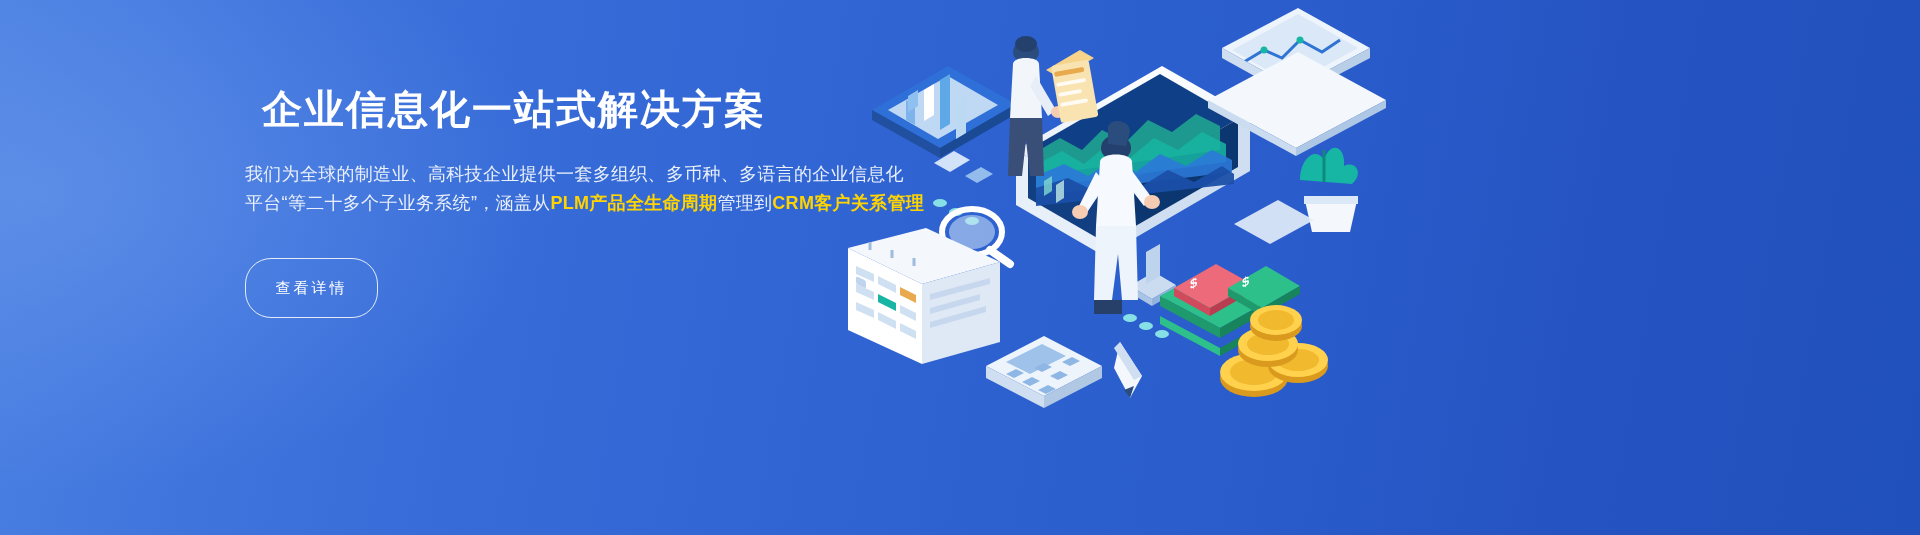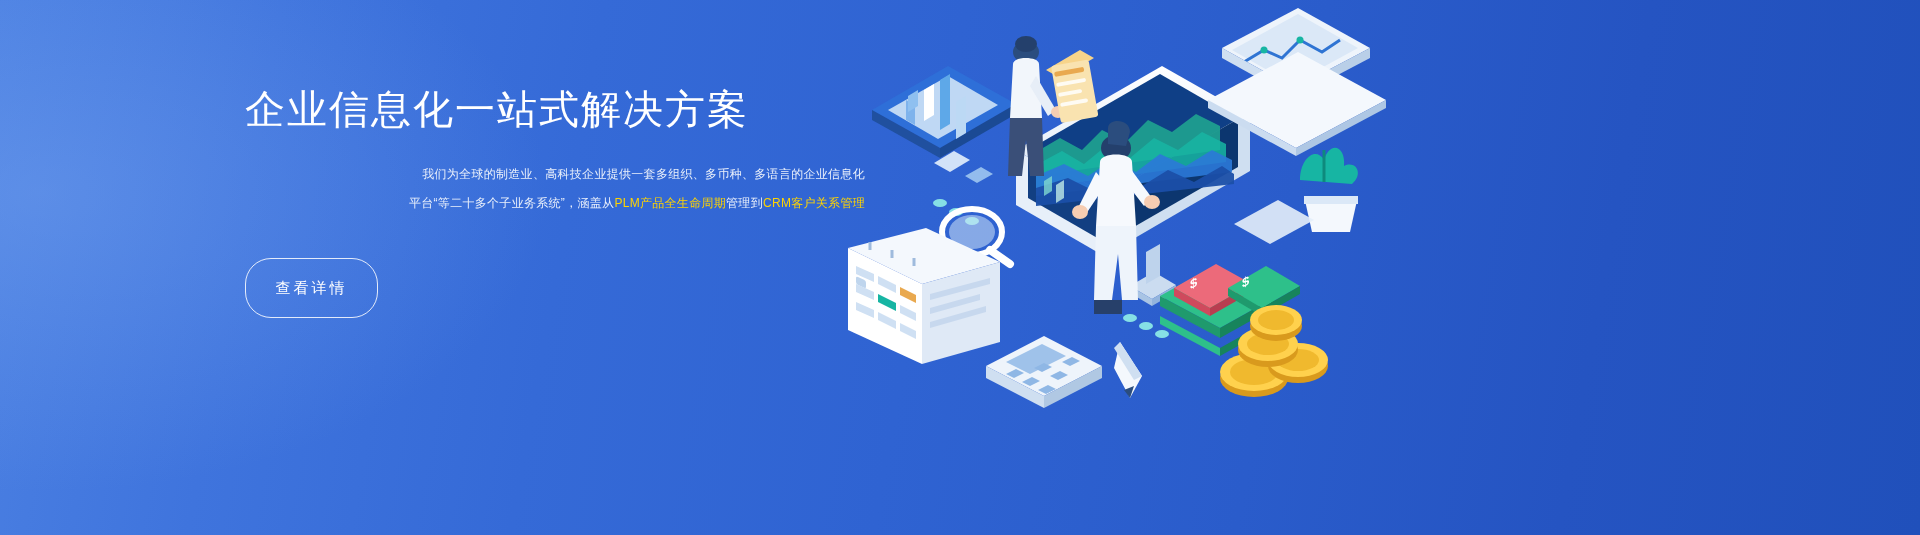--- a/index.html
+++ b/index.html
@@ -14,30 +14,29 @@
   }
   .banner:before{
     content:"";position:absolute;left:0;top:0;width:620px;height:535px;
     background:radial-gradient(ellipse at 6% 36%, rgba(120,165,240,.42) 0%, rgba(120,165,240,0) 62%);
     pointer-events:none;
   }
 
   
   .copy{position:absolute;left:245px;top:84px;width:620px;}
   .headline{
-    color:#ffffff;font-size:40px;line-height:50px;font-weight:400;
-    letter-spacing:2px;margin:0 0 26px 0;white-space:nowrap;
+    color:#ffffff;font-size:40px;line-height:50px;font-weight:700;
+    letter-spacing:2px;margin:0 0 26px 17px;white-space:nowrap;
   }
   .para{margin:0;}
   .para .line{
-    color:#eaf0fb;font-size:12px;line-height:29px;white-space:nowrap;
+    color:#eaf0fb;font-size:18px;line-height:29px;white-space:nowrap;
     letter-spacing:.3px;
-    text-align:right;
-  }
-  .hl{color:#ffd400;font-weight:400;}
+  }
+  .hl{color:#ffd400;font-weight:700;}
   .cta{
     margin-top:40px;display:inline-flex;align-items:center;justify-content:center;
     width:133px;height:60px;border:1px solid rgba(255,255,255,.85);
     border-radius:26px;color:#ffffff;font-size:15px;letter-spacing:3px;
     background:transparent;cursor:pointer;box-sizing:border-box;
   }
 
   
   .art{position:absolute;left:830px;top:0;width:620px;height:535px;}
   .art svg{display:block;}

